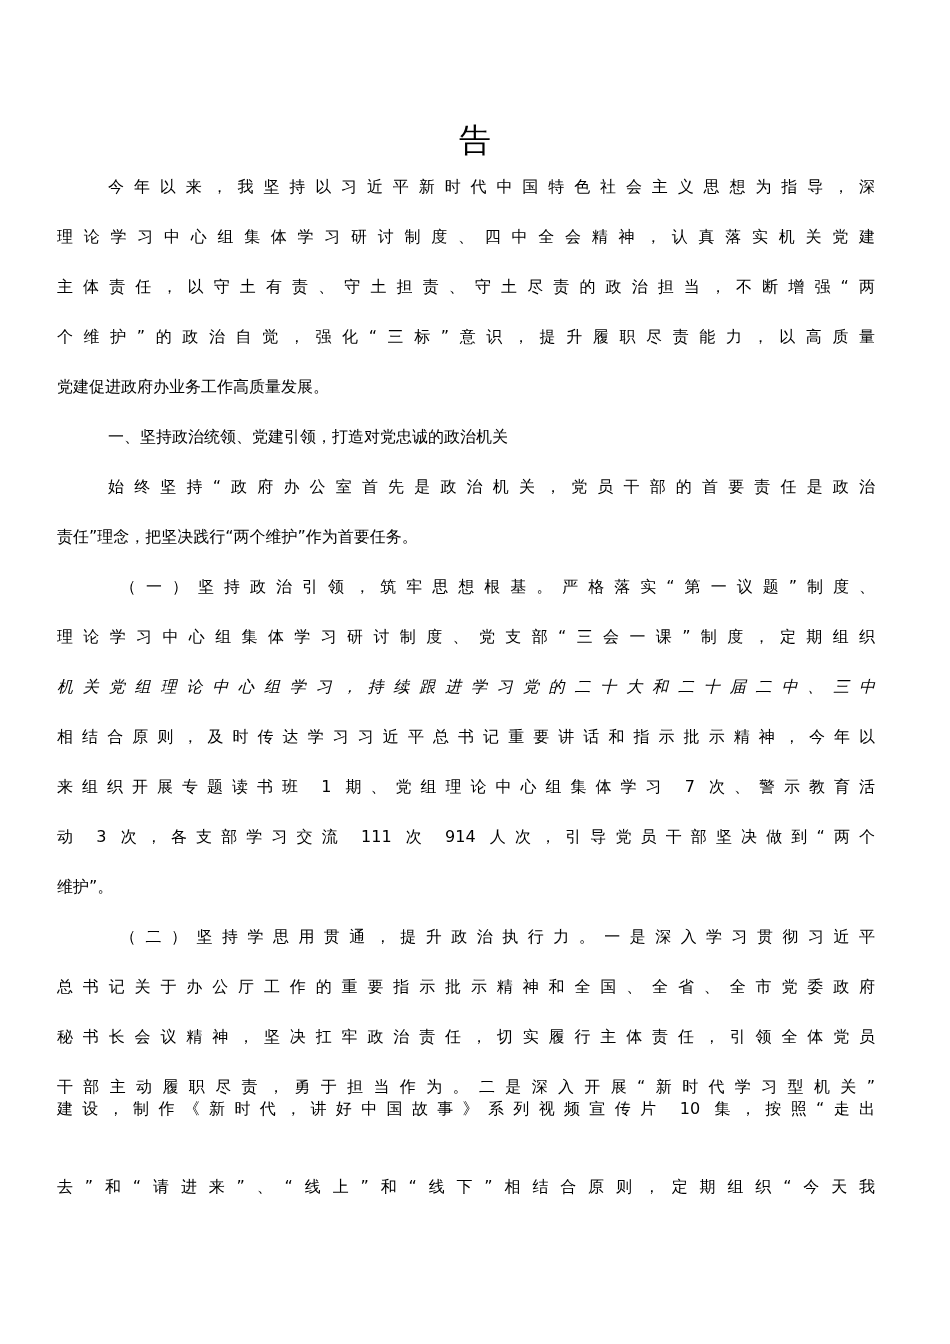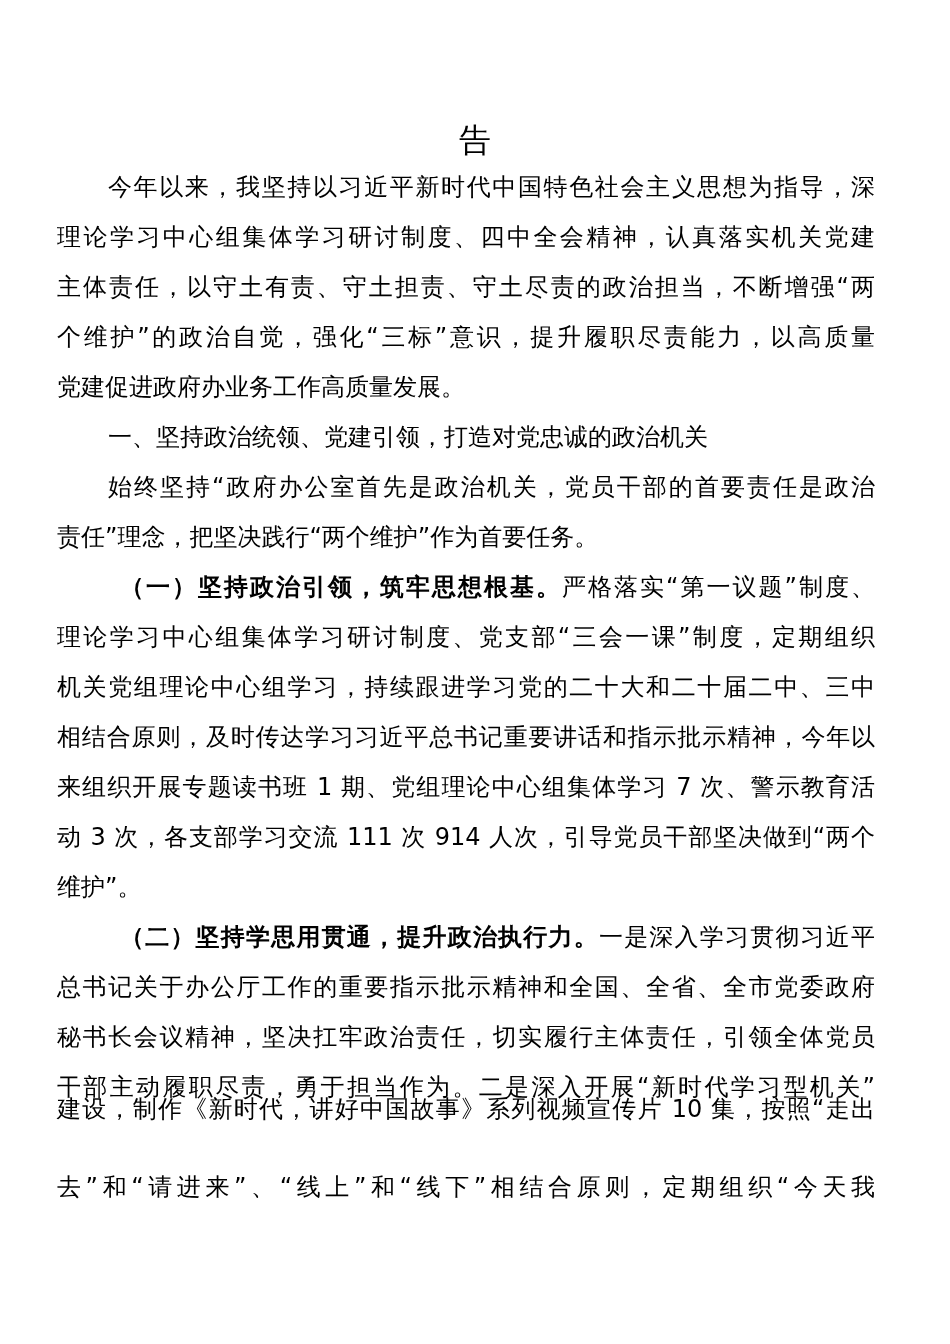--- a/index.html
+++ b/index.html
@@ -29,33 +29,33 @@
       text-align: center;
       font-size: 32px;
       line-height: 40px;
       white-space: nowrap;
       letter-spacing: 0px;
     }
     .line {
       position: absolute;
       left: 57px;
       width: 818px;
-      font-size: 24px;
+      font-size: 16px;
       line-height: 34px;
       height: 34px;
       white-space: nowrap;
       text-align: justify;
       text-align-last: justify;
       overflow: visible;
     }
     .line.indent { left: 108px; width: 767px; }
     .line.last { text-align-last: left; }
     .line.heading { text-align-last: left; }
     .line.subhead { left: 120px; width: 755px; }
-    .bold { font-weight: bold; }
+    .bold { font-weight: normal; }
   </style>
 </head>
 <body>
 
 <div class="page">
 
   <div class="title-line" style="top:120px;">告</div>
 
   <div class="line indent" style="top:170px;">今年以来，我坚持以习近平新时代中国特色社会主义思想为指导，深</div>
   <div class="line" style="top:220px;">理论学习中心组集体学习研讨制度、四中全会精神，认真落实机关党建</div>
@@ -63,21 +63,21 @@
   <div class="line" style="top:320px;">个维护”的政治自觉，强化“三标”意识，提升履职尽责能力，以高质量</div>
   <div class="line last" style="top:370px;">党建促进政府办业务工作高质量发展。</div>
 
   <div class="line indent heading" style="top:420px;">一、坚持政治统领、党建引领，打造对党忠诚的政治机关</div>
 
   <div class="line indent" style="top:470px;">始终坚持“政府办公室首先是政治机关，党员干部的首要责任是政治</div>
   <div class="line last" style="top:520px;">责任”理念，把坚决践行“两个维护”作为首要任务。</div>
 
   <div class="line subhead" style="top:570px;"><span class="bold">（一）坚持政治引领，筑牢思想根基。</span><span>严格落实“第一议题”制度、</span></div>
   <div class="line" style="top:620px;">理论学习中心组集体学习研讨制度、党支部“三会一课”制度，定期组织</div>
-  <div class="line" style="top:670px;">机关党组理论中心组学习，持续跟进学习党的二十大和二十届二中、三中</div>
+  <div class="line" style="top:670px;font-style:italic;">机关党组理论中心组学习，持续跟进学习党的二十大和二十届二中、三中</div>
   <div class="line" style="top:720px;">相结合原则，及时传达学习习近平总书记重要讲话和指示批示精神，今年以</div>
   <div class="line" style="top:770px;">来组织开展专题读书班 1 期、党组理论中心组集体学习 7 次、警示教育活</div>
   <div class="line" style="top:820px;">动 3 次，各支部学习交流 111 次 914 人次，引导党员干部坚决做到“两个</div>
   <div class="line last" style="top:870px;">维护”。</div>
 
   <div class="line subhead" style="top:920px;"><span class="bold">（二）坚持学思用贯通，提升政治执行力。</span><span>一是深入学习贯彻习近平</span></div>
   <div class="line" style="top:970px;">总书记关于办公厅工作的重要指示批示精神和全国、全省、全市党委政府</div>
   <div class="line" style="top:1020px;">秘书长会议精神，坚决扛牢政治责任，切实履行主体责任，引领全体党员</div>
   <div class="line" style="top:1070px;">干部主动履职尽责，勇于担当作为。二是深入开展“新时代学习型机关”</div>
   <div class="line" style="top:1092px;">建设，制作《新时代，讲好中国故事》系列视频宣传片 10 集，按照“走出</div>

